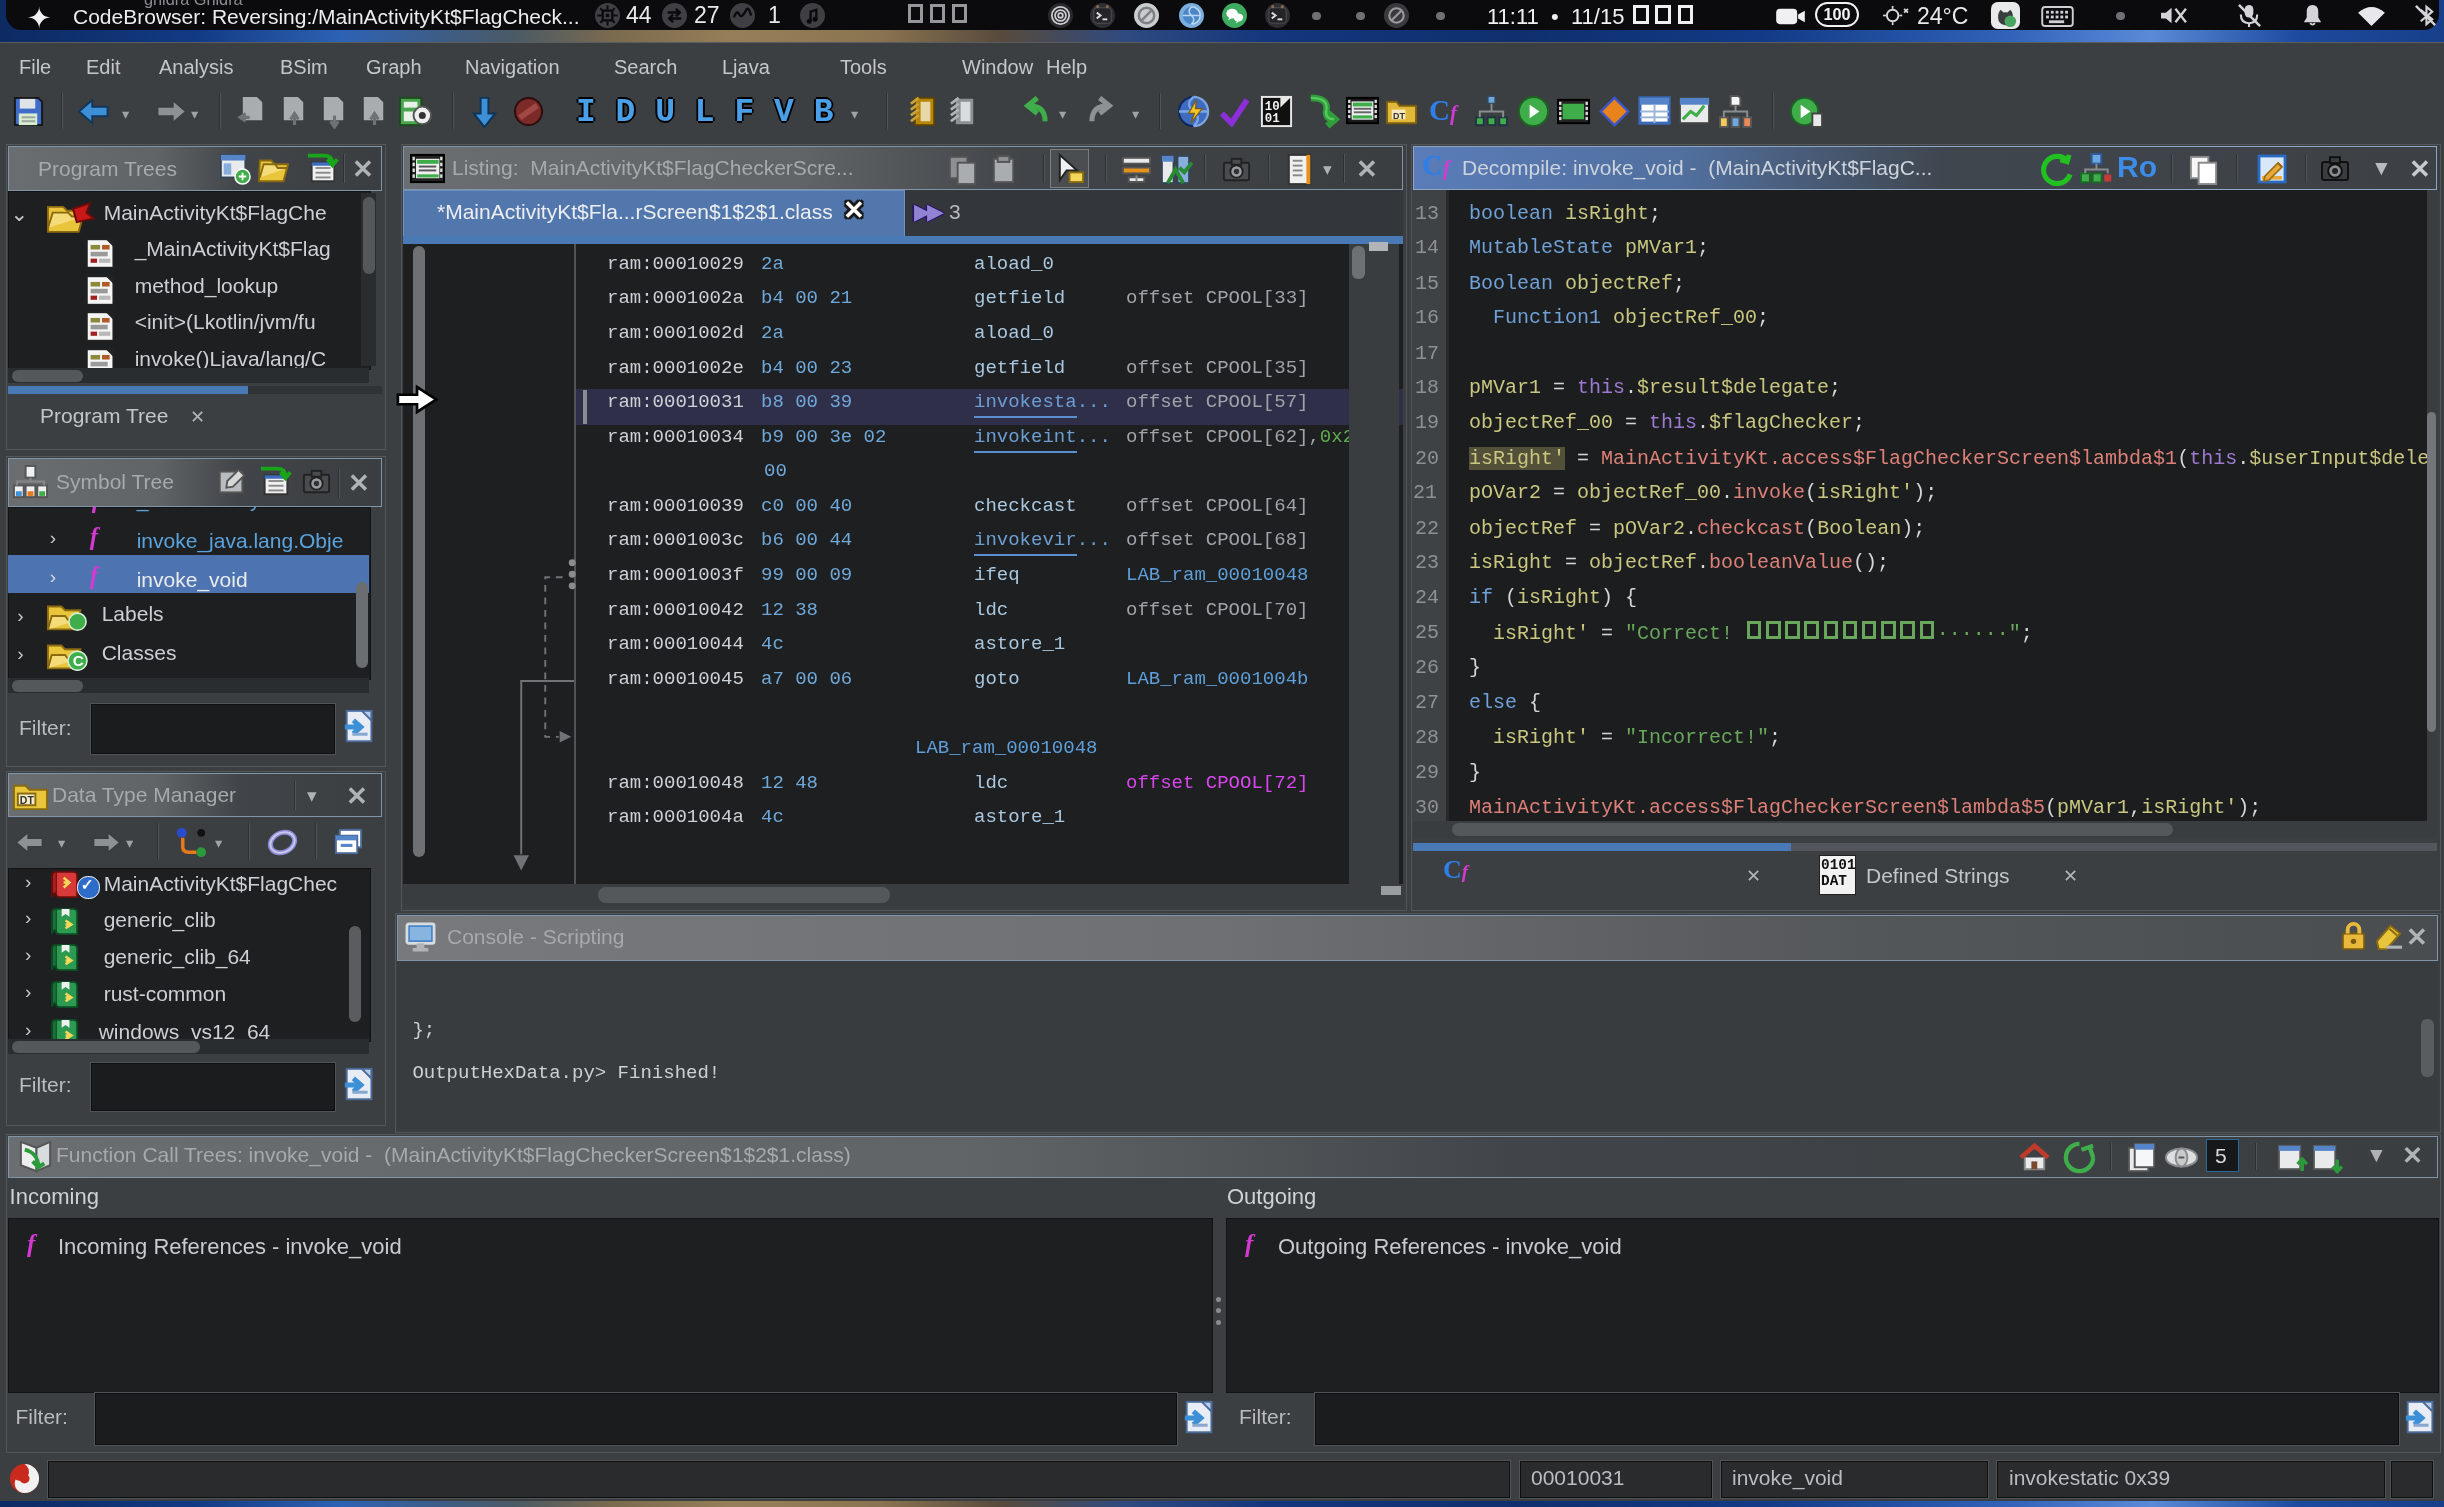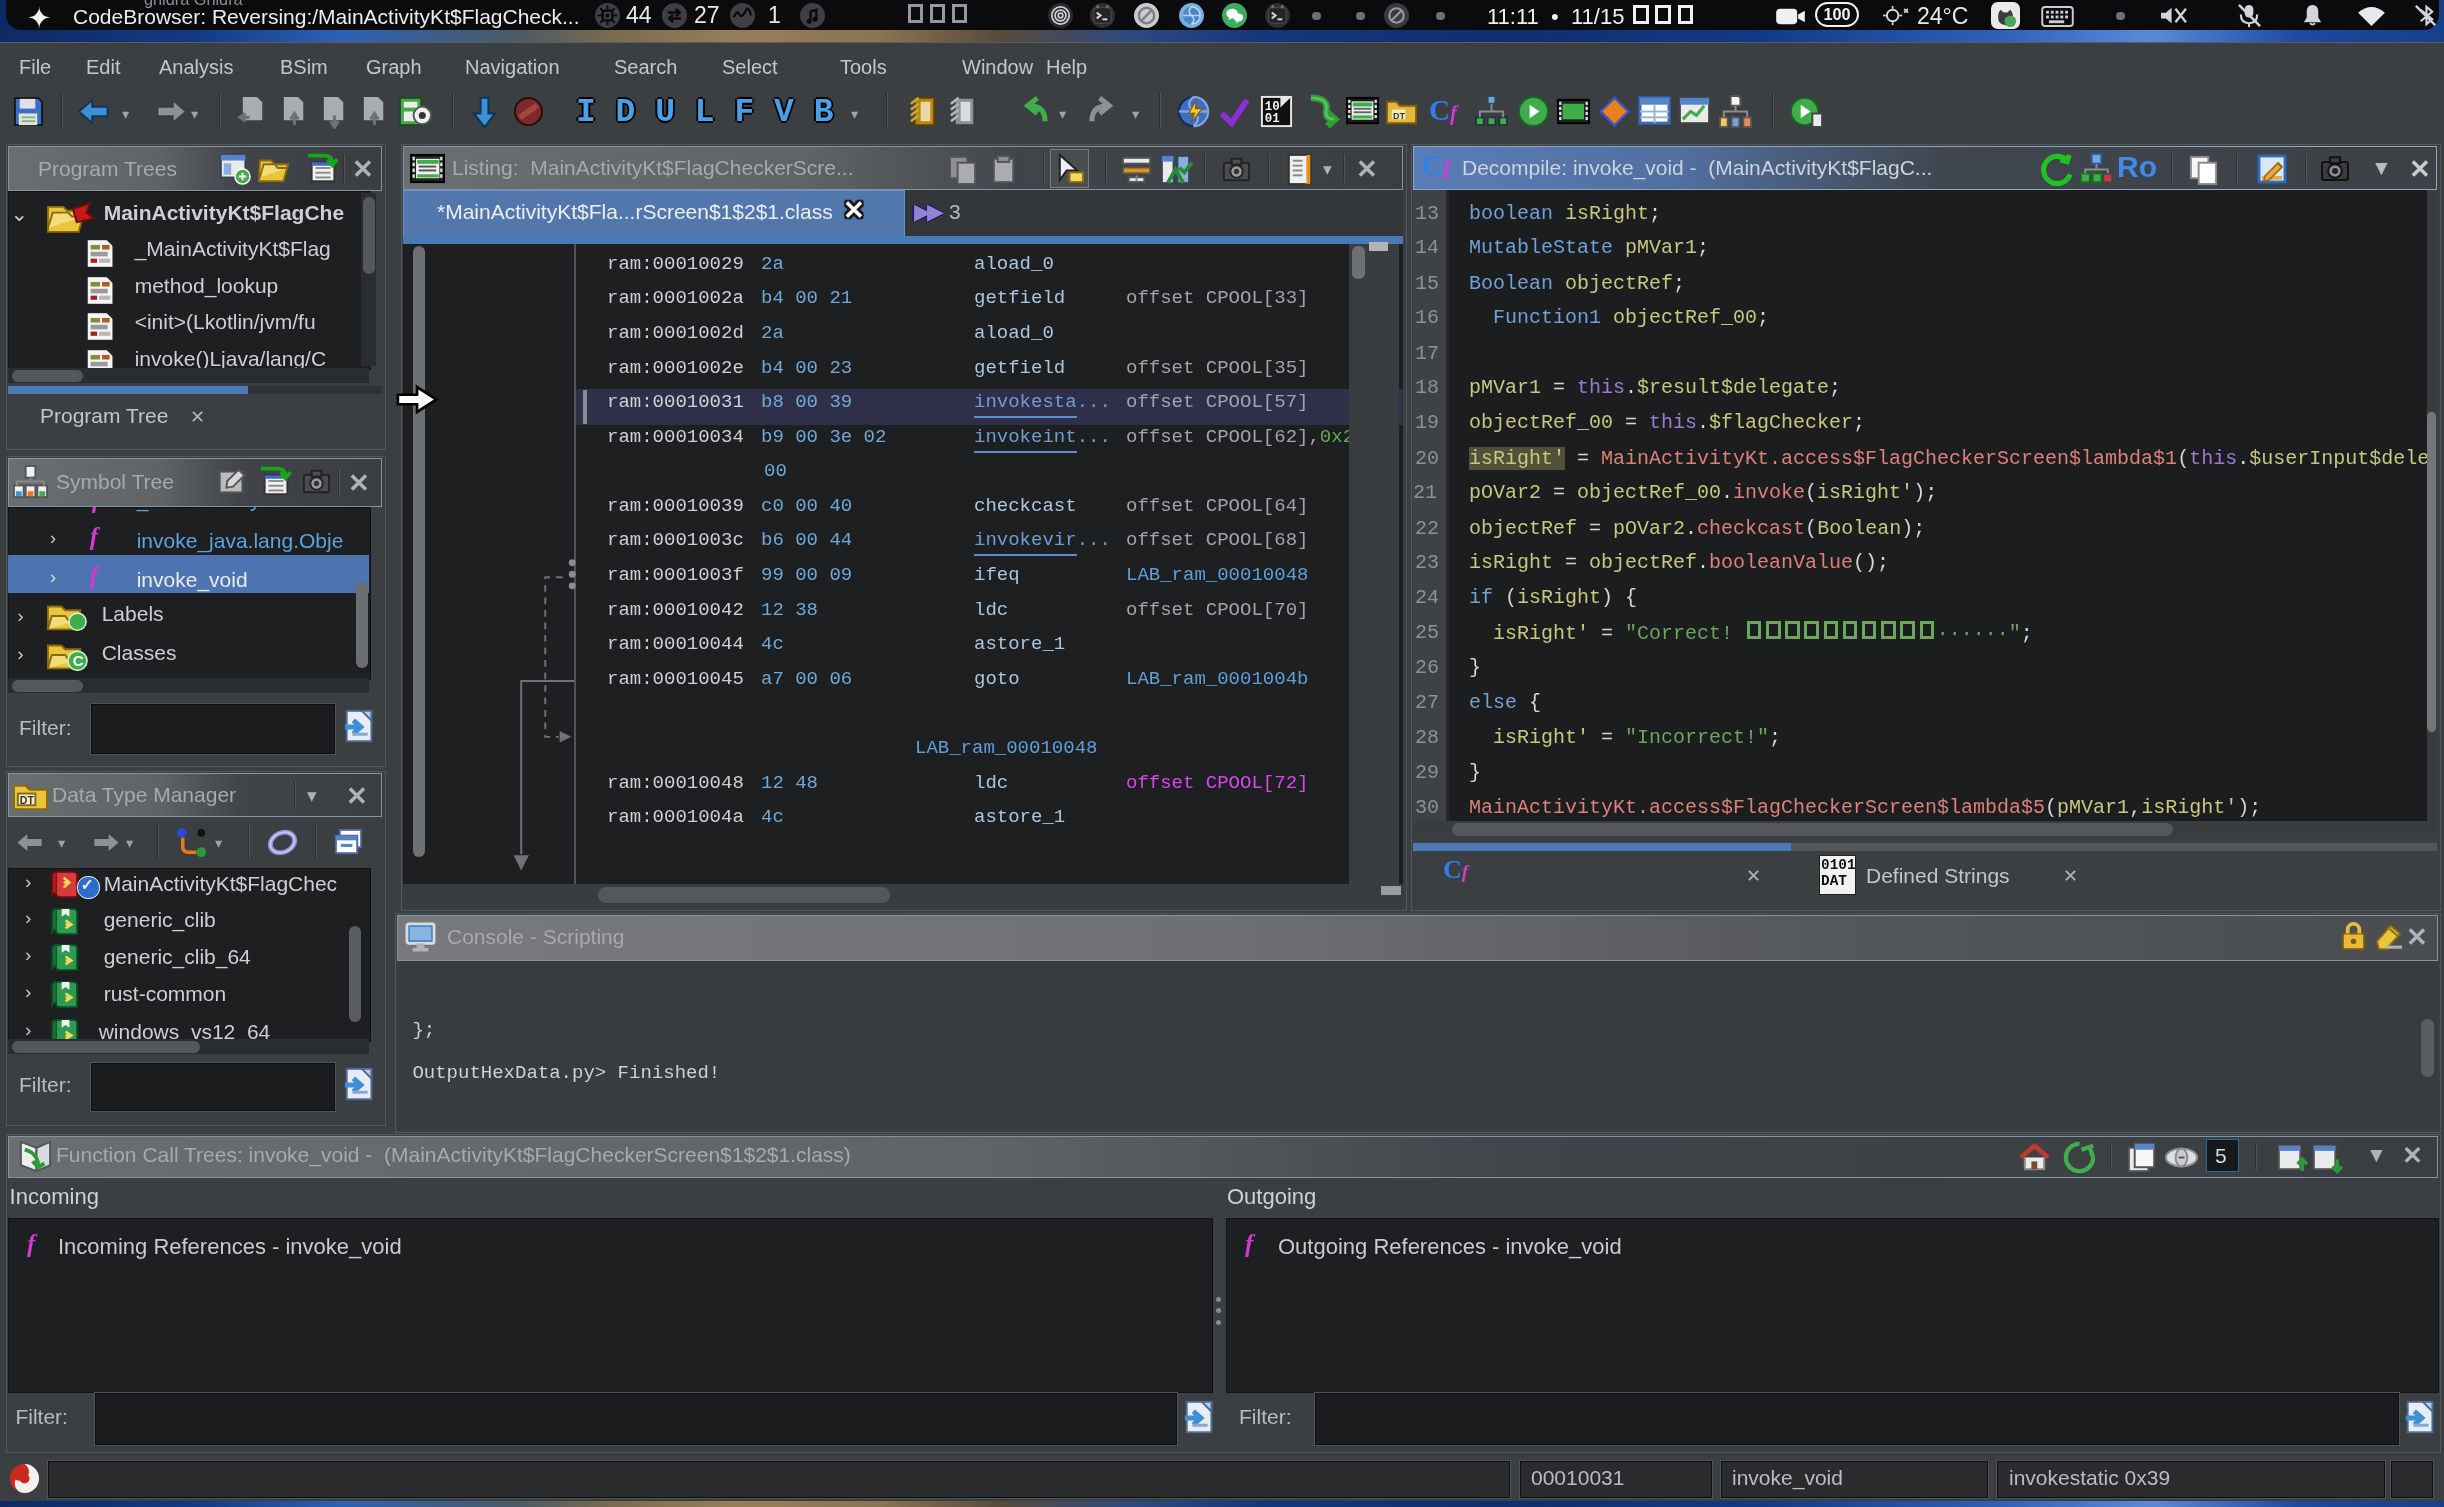--- a/index.html
+++ b/index.html
@@ -175,21 +175,21 @@
       <line x1="3" y1="3" x2="23" y2="23" stroke="#d4d4d8" stroke-width="2.4"></line>
     </svg>
 
 <div class="menu" style="left:19px;top:56px;">File</div>
 <div class="menu" style="left:86px;top:56px;">Edit</div>
 <div class="menu" style="left:159px;top:56px;">Analysis</div>
 <div class="menu" style="left:280px;top:56px;">BSim</div>
 <div class="menu" style="left:366px;top:56px;">Graph</div>
 <div class="menu" style="left:465px;top:56px;">Navigation</div>
 <div class="menu" style="left:614px;top:56px;">Search</div>
-<div class="menu" style="left:722px;top:56px;">Select</div>
+<div class="menu" style="left:722px;top:56px;">Ljava</div>
 <div class="menu" style="left:840px;top:56px;">Tools</div>
 <div class="menu" style="left:962px;top:56px;">Window</div>
 <div class="menu" style="left:1046px;top:56px;">Help</div>
 
 <div id="toolbar" style="position:absolute;left:0;top:88px;width:2445px;height:45px;"></div>
 <svg style="position:absolute;left:11.5px;top:95px;" width="33" height="33" viewBox="0 0 17 17">
       <path d="M1.5 1.5 h12 l2 2 v12 h-14 z" fill="#3e6cc8" stroke="#16181a"></path>
       <rect x="4" y="2" width="8" height="5" fill="#dfe3e8"></rect>
       <rect x="3.5" y="9.5" width="9.5" height="6" fill="#d8ecd0"></rect>
       <line x1="5" y1="11.5" x2="12" y2="11.5" stroke="#9aa59c"></line>
@@ -379,21 +379,21 @@
 <div class="sep" style="left:343px;top:154px;height:29px;"></div>
 <div class="t x" style="left:352px;top:154px;font-size:26px;color:#b0b3b6;">✕</div>
 <div class="content" style="left:7.7px;top:191px;width:361px;height:177px;"></div>
 <div style="position:absolute;left:7.7px;top:191px;width:361px;height:177px;overflow:hidden;">
   <div class="t" style="left:2.9px;top:10.6px;color:#c7cacc;font-size:21px;">⌄</div>
   <svg style="position:absolute;left:38px;top:5.8px;" width="50" height="37" viewBox="0 0 26 19">
         <path d="M1 5 h8 l2 2 h9 l-3 11 h-16 z" fill="#e8c53a" stroke="#8a6a10"></path>
         <path d="M1 16 l2.5 -8 h8 l2 2 h6" fill="#f5dc7a" stroke="#8a6a10"></path>
         <path d="M14 6 l9 -3 l-2 5 l4 3 l-9 2 z" fill="#c81818" stroke="#6a0c0c"></path>
       </svg>
-  <div class="t" style="left:96px;top:9.6px;color:#cdd0d2;font-size:21px;font-weight:bold;">MainActivityKt$FlagChe</div>
+  <div class="t" style="left:96px;top:9.6px;color:#cdd0d2;font-size:21px;">MainActivityKt$FlagChe</div>
   <svg style="position:absolute;left:75px;top:44px;" width="38" height="37" viewBox="0 0 20 19">
         <rect x="2" y="2" width="14" height="15" fill="#f5f5f5" stroke="#222"></rect>
         <path d="M12 2 l4 0 l0 4 z" fill="#222"></path>
         <rect x="4" y="5" width="5" height="2.4" fill="#8a8a3a"></rect>
         <rect x="4" y="8.6" width="9" height="2.4" fill="#9a9a9a"></rect>
         <rect x="10" y="5" width="4" height="2.4" fill="#b05a2a"></rect>
         <rect x="4" y="12.2" width="3.4" height="2.2" fill="#a02020"></rect>
         <rect x="8.4" y="12.2" width="6" height="2.2" fill="#b8b8b8"></rect>
       </svg>
       <div class="t" style="left:127px;top:46px;color:#cdd0d2;font-size:21px;">_MainActivityKt$Flag</div>

